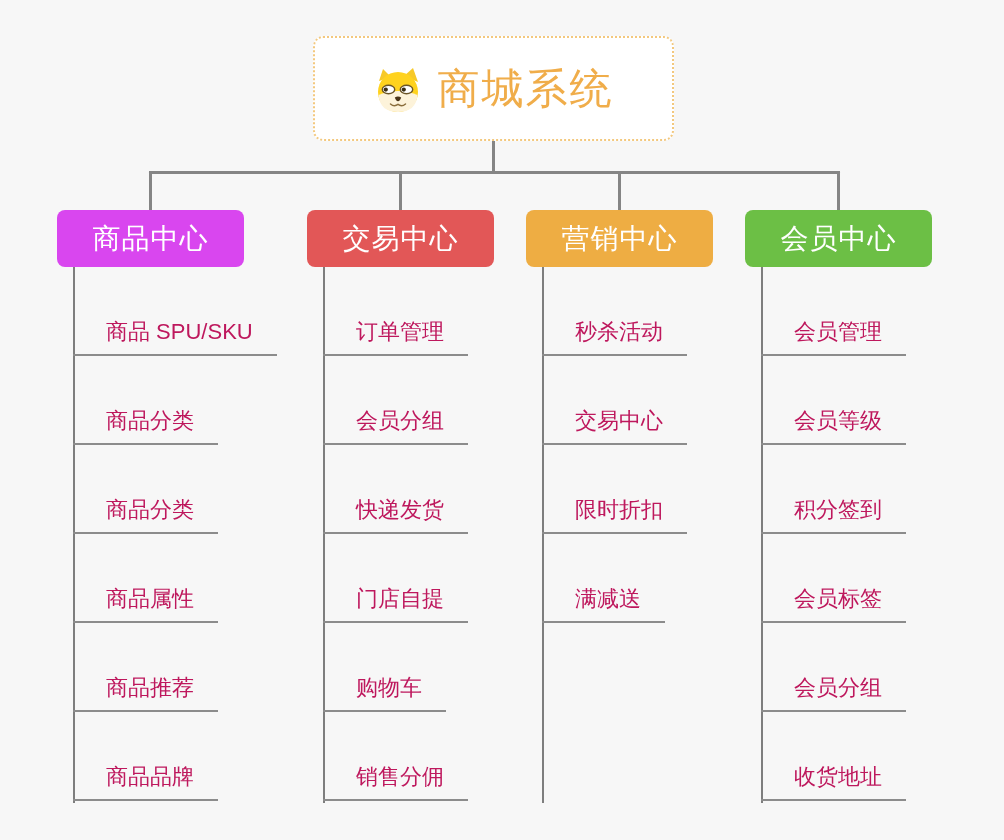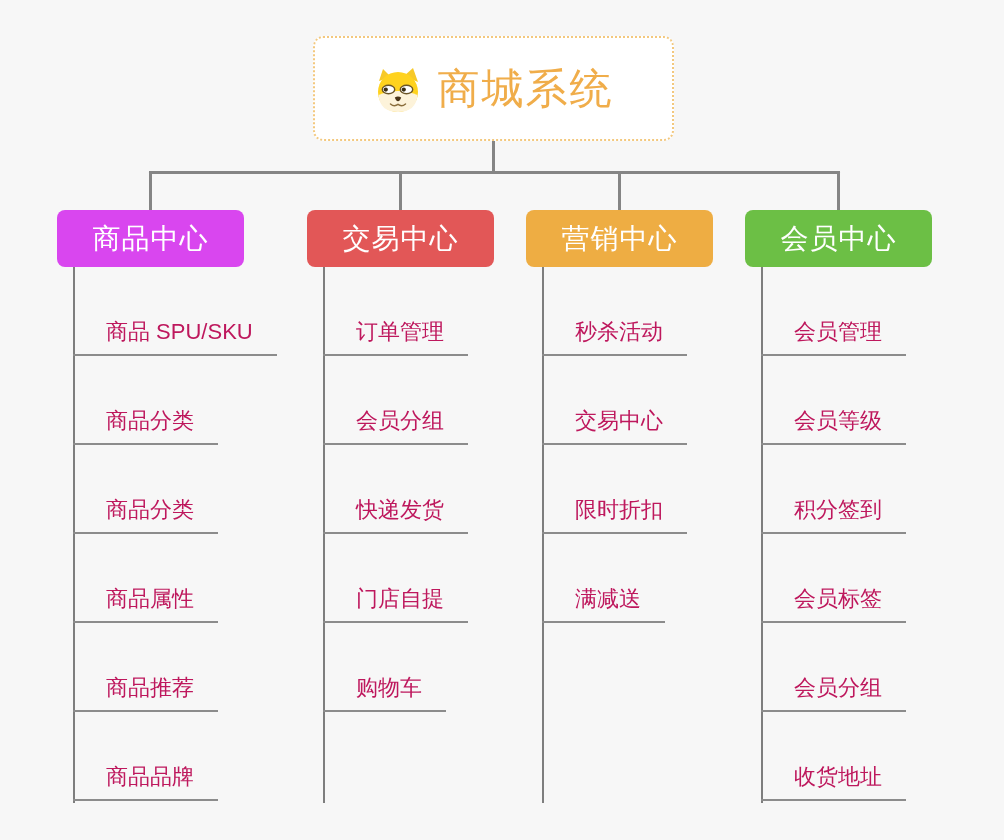--- a/index.html
+++ b/index.html
@@ -151,20 +151,23 @@
         </div>
       <div class="item">
           <span class="item-label">快递发货</span>
         </div>
       <div class="item">
           <span class="item-label">门店自提</span>
         </div>
       <div class="item">
           <span class="item-label">购物车</span>
         </div>
+      <div class="item">
+          <span class="item-label">销售分佣</span>
+        </div>
     </div>
   </div>
 
   <div class="branch b2">
     <div class="branch-node" style="background-color: rgb(238, 173, 67);">营销中心</div>
     <div class="branch-line"></div>
     <div class="items">
       <div class="item">
           <span class="item-label">秒杀活动</span>
         </div>

